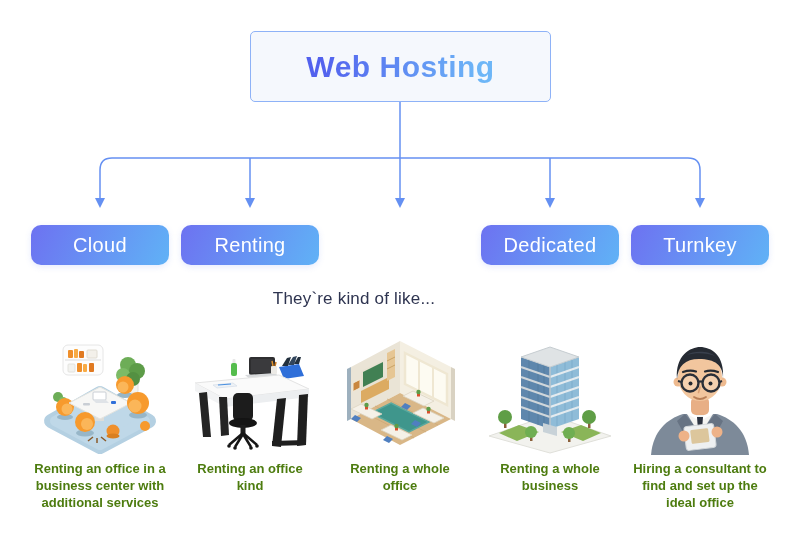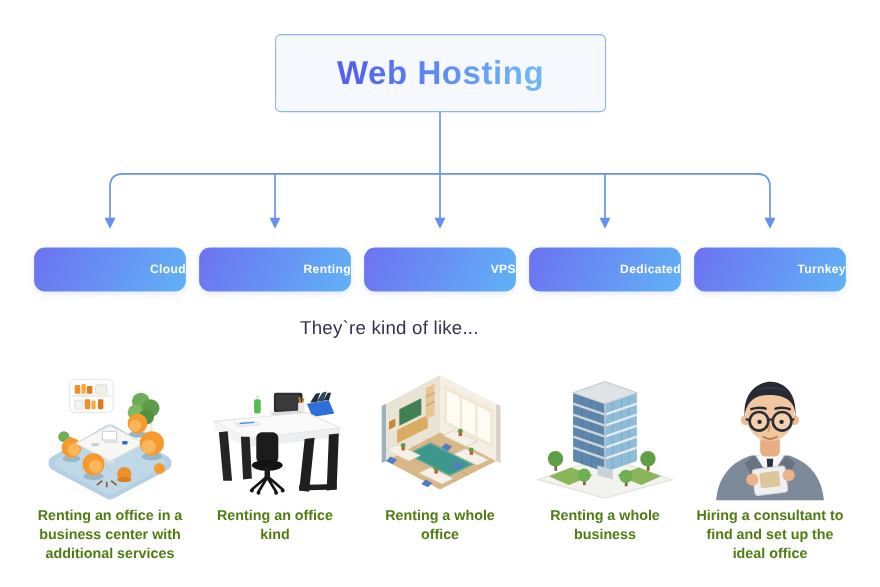--- a/index.html
+++ b/index.html
@@ -18,22 +18,22 @@
     background:linear-gradient(90deg,#5261ee 8%,#6db6f7 92%);
     -webkit-background-clip:text; background-clip:text; color:transparent;
   }
 
   .connectors { position:absolute; left:0; top:0; pointer-events:none; }
 
   
   .branch {
     position:absolute; top:225px; width:138px; height:40px; border-radius:10px;
     background:linear-gradient(115deg,#6d72f1 0%,#60b2f6 100%);
-    display:flex; align-items:center; justify-content:flex-end;
-    color:#ffffff; font-size:11px; font-weight:bold; letter-spacing:.3px;
+    display:flex; align-items:center; justify-content:center;
+    color:#ffffff; font-size:20px; font-weight:normal; letter-spacing:.3px;
     box-shadow:0 2px 6px rgba(90,120,240,.15);
   }
   .b1{left:31px}.b2{left:181px}.b3{left:331px}.b4{left:481px}.b5{left:631px}
 
   .subtitle {
     position:absolute; top:289px; left:0; width:708px; text-align:center;
     font-size:17px; font-weight:500; color:#2e3450; letter-spacing:.2px;
   }
 
   .illo { position:absolute; top:333px; width:130px; height:122px; }
@@ -72,23 +72,20 @@
       <polygon points="545,198 555,198 550,208"></polygon>
       <polygon points="695,198 705,198 700,208"></polygon>
     </g>
   </svg>
 
   <div class="branch b1">
     <span>Cloud</span>
   </div>
   <div class="branch b2">
     <span>Renting</span>
-  </div>
-  <div class="branch b3">
-    <span>VPS</span>
   </div>
   <div class="branch b4">
     <span>Dedicated</span>
   </div>
   <div class="branch b5">
     <span>Turnkey</span>
   </div>
 
   <div class="subtitle">They`re kind of like...</div>
 

